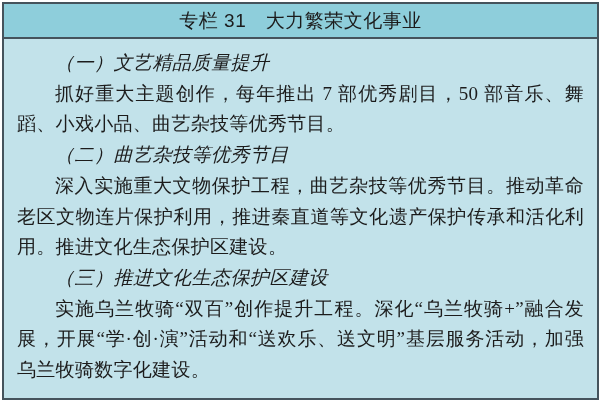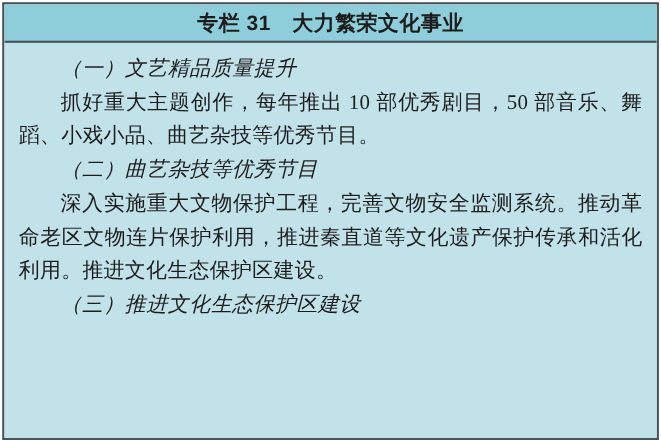--- a/index.html
+++ b/index.html
@@ -30,21 +30,21 @@
   .panel-header {
     height: 35px;
     background: var(--header-bg);
     border-bottom: 2px solid var(--border);
     display: flex;
     align-items: center;
     justify-content: center;
   }
   .panel-title {
     font-family: "Liberation Sans", "DejaVu Sans", sans-serif;
-    font-weight: bold;
+    font-weight: normal;
     font-size: 19px;
     letter-spacing: 0.5px;
     white-space: pre;
   }
   .panel-body {
     height: 359px;
     background: var(--body-bg);
     padding: 9px 13px 23px 13px;
     font-size: 19px;
     line-height: 30.7px;
@@ -66,21 +66,22 @@
 </head>
 <body>
 
 <div class="panel">
   <div class="panel-header">
     <span class="panel-title">专栏 31　大力繁荣文化事业</span>
   </div>
   <div class="panel-body">
 
     <div class="sec-heading">（一）文艺精品质量提升</div>
-    <p class="sec-body">抓好重大主题创作，每年推出 10 部优秀剧目，50 部音乐、舞蹈、小戏小品、曲艺杂技等优秀节目。</p>
+    <p class="sec-body">抓好重大主题创作，每年推出 7 部优秀剧目，50 部音乐、舞蹈、小戏小品、曲艺杂技等优秀节目。</p>
 
     <div class="sec-heading">（二）曲艺杂技等优秀节目</div>
-    <p class="sec-body">深入实施重大文物保护工程，完善文物安全监测系统。推动革命老区文物连片保护利用，推进秦直道等文化遗产保护传承和活化利用。推进文化生态保护区建设。</p>
+    <p class="sec-body">深入实施重大文物保护工程，曲艺杂技等优秀节目。推动革命老区文物连片保护利用，推进秦直道等文化遗产保护传承和活化利用。推进文化生态保护区建设。</p>
 
     <div class="sec-heading">（三）推进文化生态保护区建设</div>
+    <p class="sec-body">实施乌兰牧骑“双百”创作提升工程。深化“乌兰牧骑+”融合发展，开展“学·创·演”活动和“送欢乐、送文明”基层服务活动，加强乌兰牧骑数字化建设。</p>
 
   </div>
 </div>
 
 </body></html>

